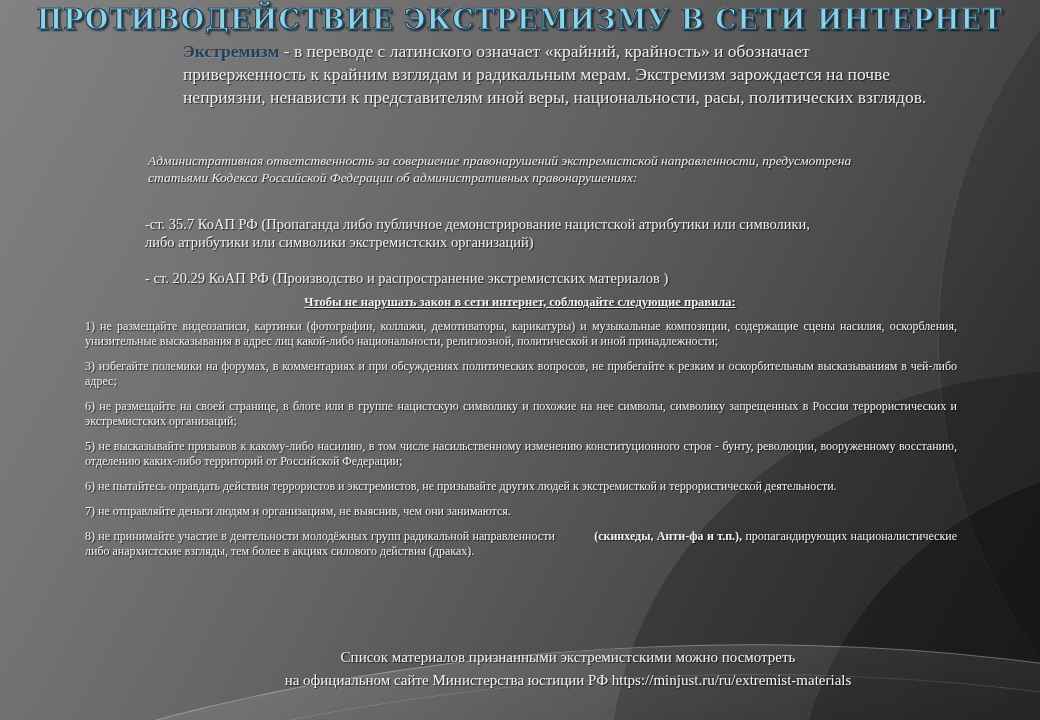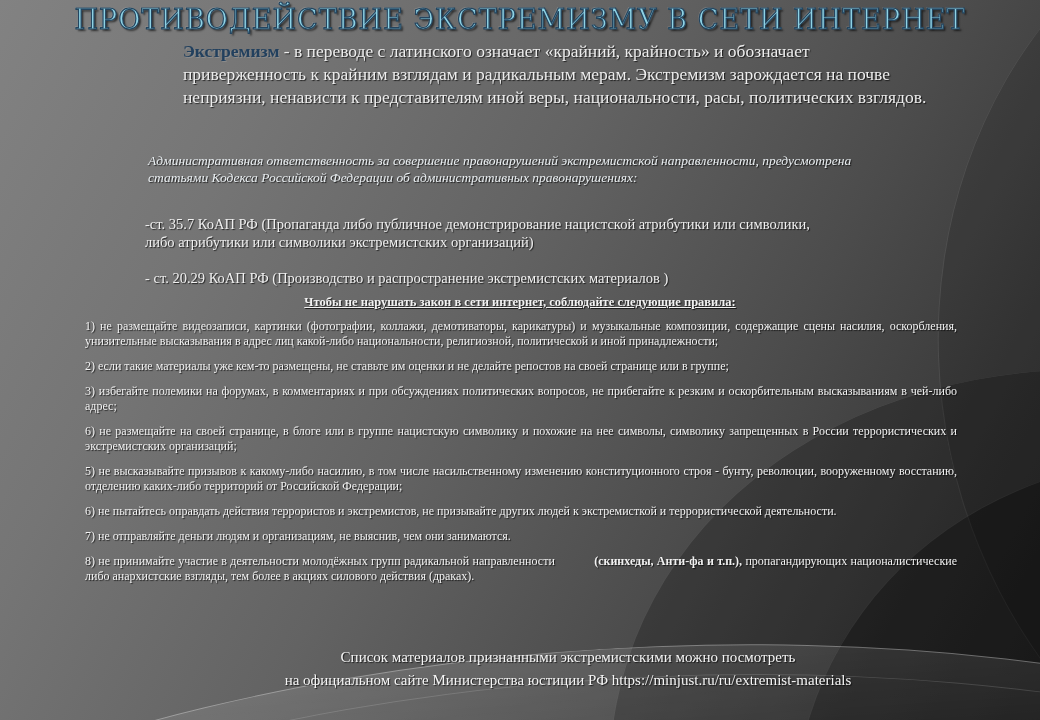--- a/index.html
+++ b/index.html
@@ -40,21 +40,21 @@
     transform:rotate(-12deg);
     background:rgba(0,0,0,0.12);
     border-left:1px solid rgba(255,255,255,0.10);
   }
 
   
   .title{
     position:absolute;left:0;top:4px;width:100%;
     text-align:center;
     font-family:"DejaVu Serif", serif;
-    font-weight:normal;
+    font-weight:bold;
     font-size:27px;
     letter-spacing:1px;
     color:var(--title-fill,#8ed2e4);
     -webkit-text-stroke:1.2px var(--title-outline,#24455f);
     text-shadow:2px 2px 2px rgba(0,0,0,0.65), -1px -1px 0 rgba(255,255,255,0.18);
   }
 
   
   .intro{
     position:absolute;left:183px;top:40px;width:750px;
@@ -138,21 +138,20 @@
 
   <div class="articles">
     <p>-ст. 35.7 КоАП РФ (Пропаганда либо публичное демонстрирование нацистской атрибутики или символики, либо атрибутики или символики экстремистских организаций)</p>
     <p>- ст. 20.29 КоАП РФ (Производство и распространение экстремистских материалов )</p>
   </div>
 
   <div class="rules-heading">Чтобы не нарушать закон в сети интернет, соблюдайте следующие правила:</div>
 
   <div class="rules">
     <p>1) не размещайте видеозаписи, картинки (фотографии, коллажи, демотиваторы, карикатуры) и музыкальные композиции, содержащие сцены насилия, оскорбления, унизительные высказывания в адрес лиц какой-либо национальности, религиозной, политической и иной принадлежности;</p>
-    <p>2) если такие материалы уже кем-то размещены, не ставьте им оценки и не делайте репостов на своей странице или в группе;</p>
     <p>3) избегайте полемики на форумах, в комментариях и при обсуждениях политических вопросов, не прибегайте к резким и оскорбительным высказываниям в чей-либо адрес;</p>
     <p>6) не размещайте на своей странице, в блоге или в группе нацистскую символику и похожие на нее символы, символику запрещенных  в России террористических и экстремистских организаций;</p>
     <p>5) не высказывайте призывов к какому-либо насилию, в том числе насильственному изменению конституционного строя - бунту, революции, вооруженному восстанию, отделению каких-либо территорий от Российской Федерации;</p>
     <p>6) не пытайтесь оправдать действия террористов и экстремистов, не призывайте других людей к экстремисткой и террористической деятельности.</p>
     <p>7)  не отправляйте деньги людям и организациям, не выяснив, чем они занимаются.</p>
     <p><span>8) не принимайте участие в деятельности молодёжных групп радикальной направленности </span><span class="b">(скинхеды, Анти-фа и т.п.),</span><span> пропагандирующих националистические либо анархистские взгляды, тем более в акциях силового действия (драках).</span></p>
   </div>
 
   <div class="footer">
     <div>Список материалов признанными экстремистскими можно посмотреть</div>

